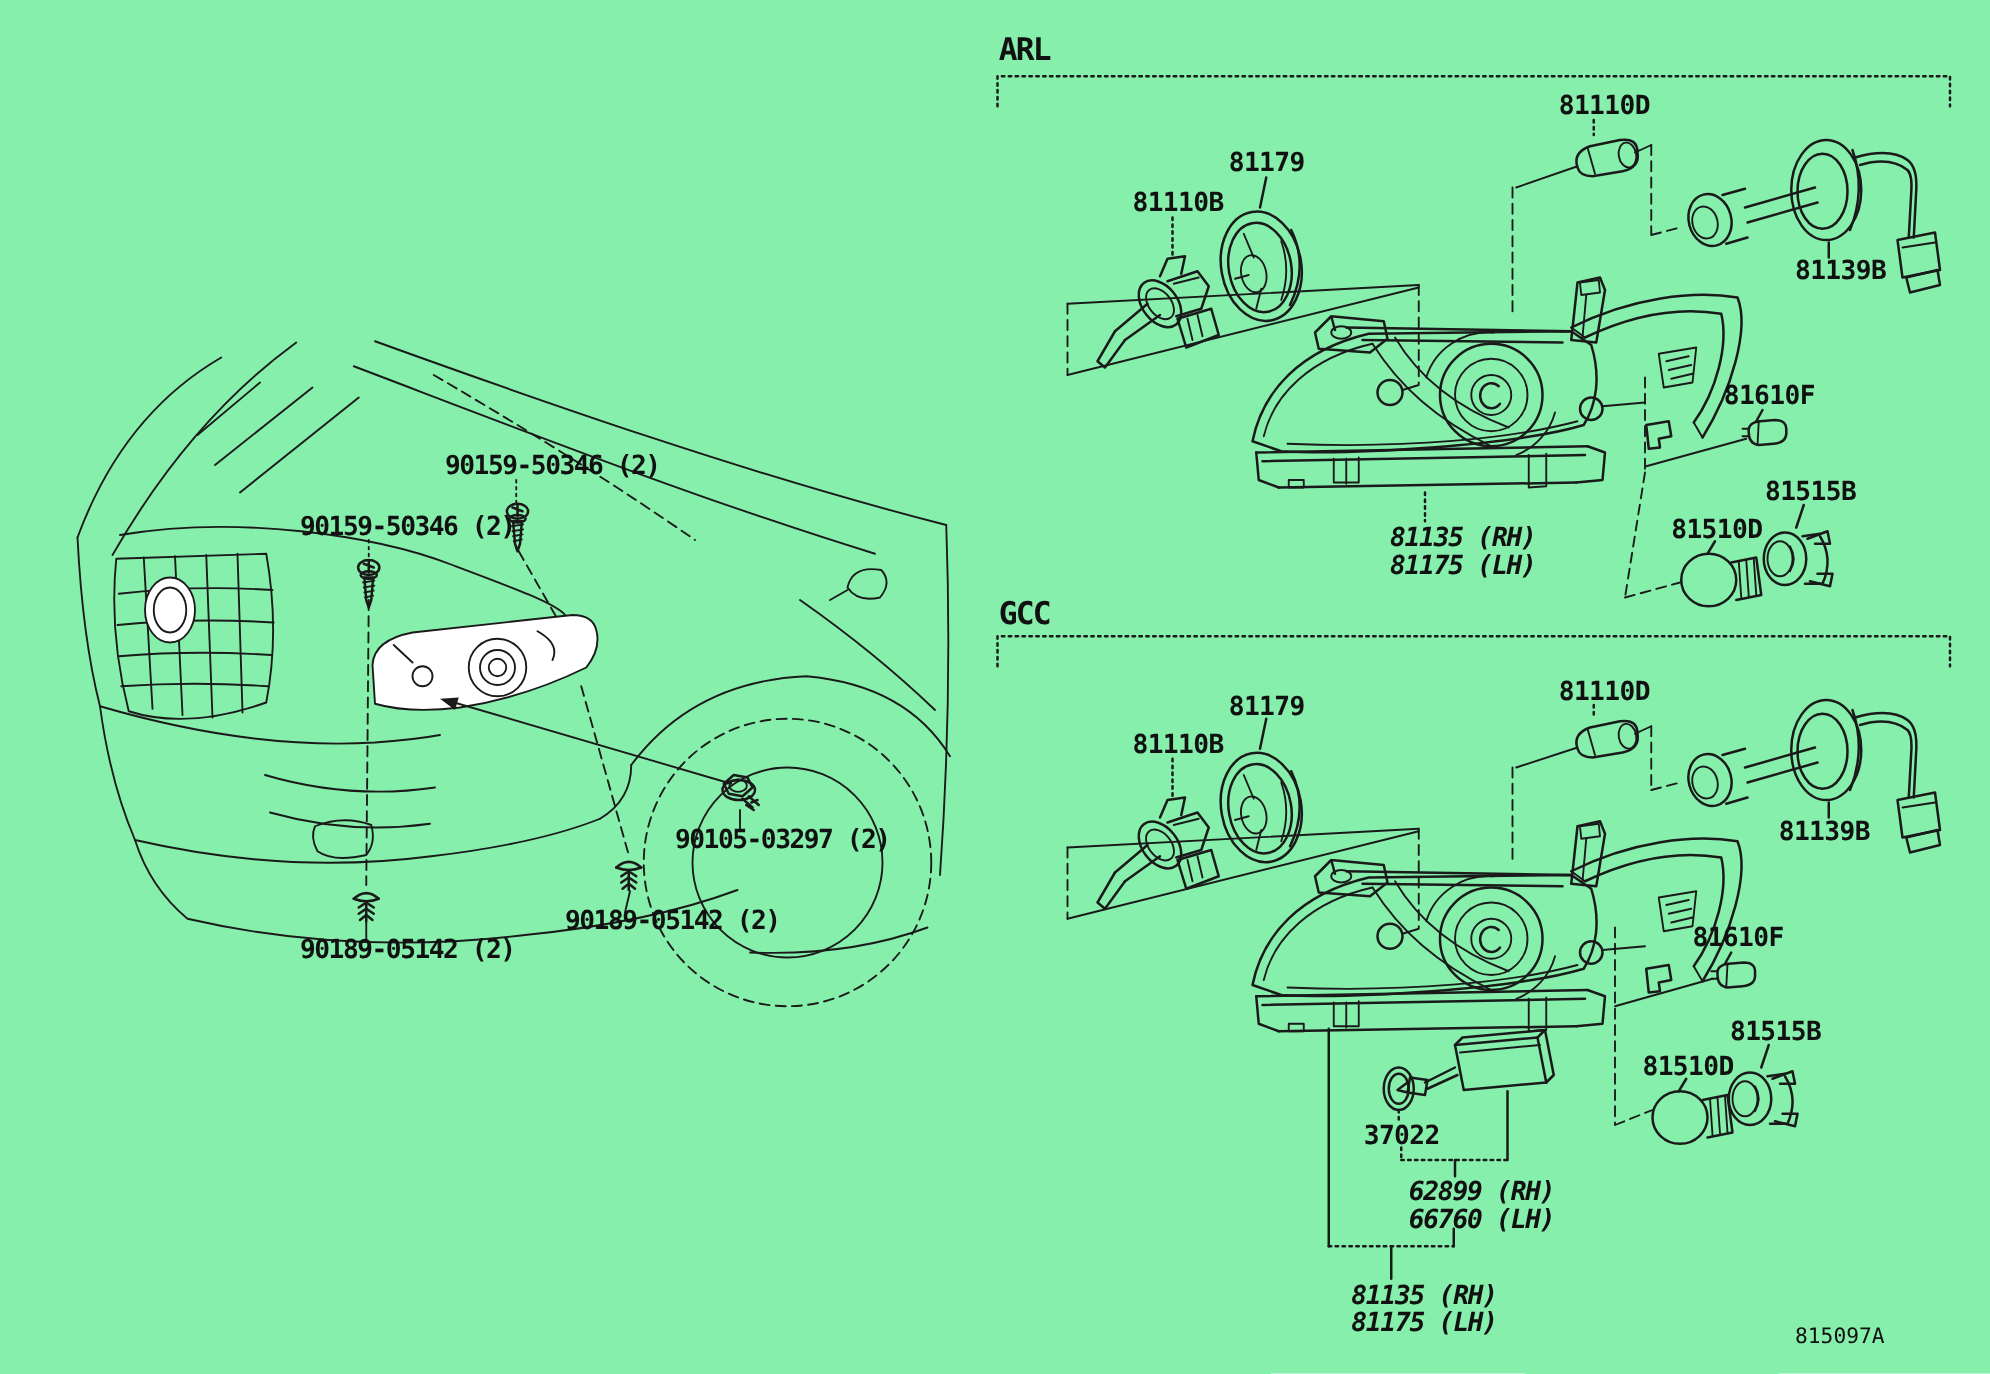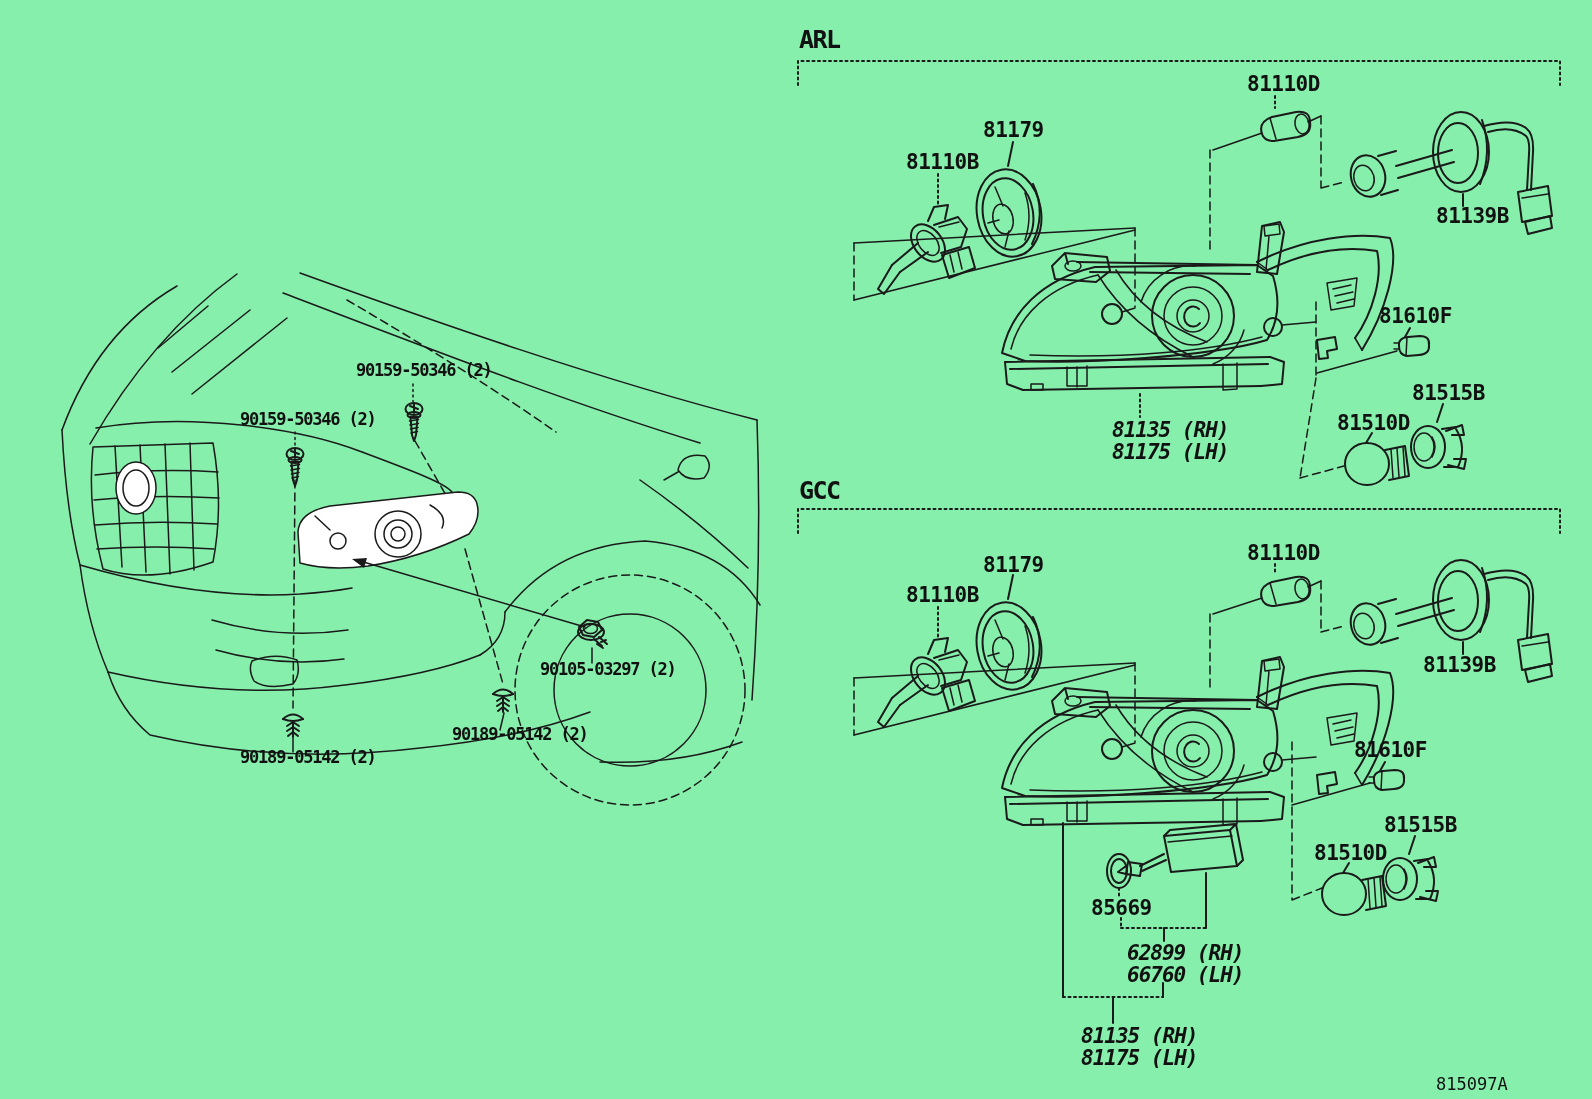--- a/index.html
+++ b/index.html
@@ -1,26 +1,26 @@
 <!DOCTYPE html>
 <html><head>
 <meta charset="utf-8">
 <style>
   html,body{margin:0;padding:0;background:#fff;}
   #stage{position:relative;width:1592px;height:1099px;background:#86efac;overflow:hidden;
          font-family:"DejaVu Sans Mono","Liberation Mono",monospace;color:#111;}
   svg{position:absolute;left:0;top:0;}
   .lbl{position:absolute;font-weight:bold;font-size:21px;letter-spacing:-0.5px;
        white-space:nowrap;color:#111;line-height:1;}
-  .lbl.car{font-size:17px;letter-spacing:-1.2px;}
+  .lbl.car{font-size:21px;letter-spacing:-1.2px;}
   .lbl.rl{letter-spacing:-1px;font-style:italic;}
   .sec{position:absolute;font-weight:bold;font-size:25px;letter-spacing:-1.5px;
        white-space:nowrap;color:#111;line-height:1;}
   .code{position:absolute;font-weight:normal;font-size:17px;letter-spacing:0;
-        white-space:nowrap;color:#111;line-height:1;margin-top:15px;}
+        white-space:nowrap;color:#111;line-height:1;}
   
   .s{stroke:#1a1a1a;fill:none;stroke-width:2;stroke-linecap:round;stroke-linejoin:round;}
   .t{stroke:#1a1a1a;fill:none;stroke-width:1.5;stroke-linecap:round;stroke-linejoin:round;}
   .dash{stroke-dasharray:8 5;}
   .dot{stroke-dasharray:2 3.5;}
   .wf{fill:#fff;}
 </style>
 </head>
 <body>
 
@@ -288,21 +288,21 @@
 <div class="lbl rl" style="left:1112px;top:420px">81135 (RH)</div>
 <div class="lbl rl" style="left:1112px;top:442px">81175 (LH)</div>
 
 <div class="lbl" style="left:1247px;top:543px">81110D</div>
 <div class="lbl" style="left:983px;top:555px">81179</div>
 <div class="lbl" style="left:906px;top:585px">81110B</div>
 <div class="lbl" style="left:1423px;top:655px">81139B</div>
 <div class="lbl" style="left:1354px;top:740px">81610F</div>
 <div class="lbl" style="left:1384px;top:815px">81515B</div>
 <div class="lbl" style="left:1314px;top:843px">81510D</div>
-<div class="lbl" style="left:1091px;top:898px">85669</div>
+<div class="lbl" style="left:1091px;top:898px">37022</div>
 <div class="lbl rl" style="left:1127px;top:943px">62899 (RH)</div>
 <div class="lbl rl" style="left:1127px;top:965px">66760 (LH)</div>
 <div class="lbl rl" style="left:1081px;top:1026px">81135 (RH)</div>
 <div class="lbl rl" style="left:1081px;top:1048px">81175 (LH)</div>
 
 <div class="code" style="left:1436px;top:1061px">815097A</div>
 
 </div>
 
 </body></html>

